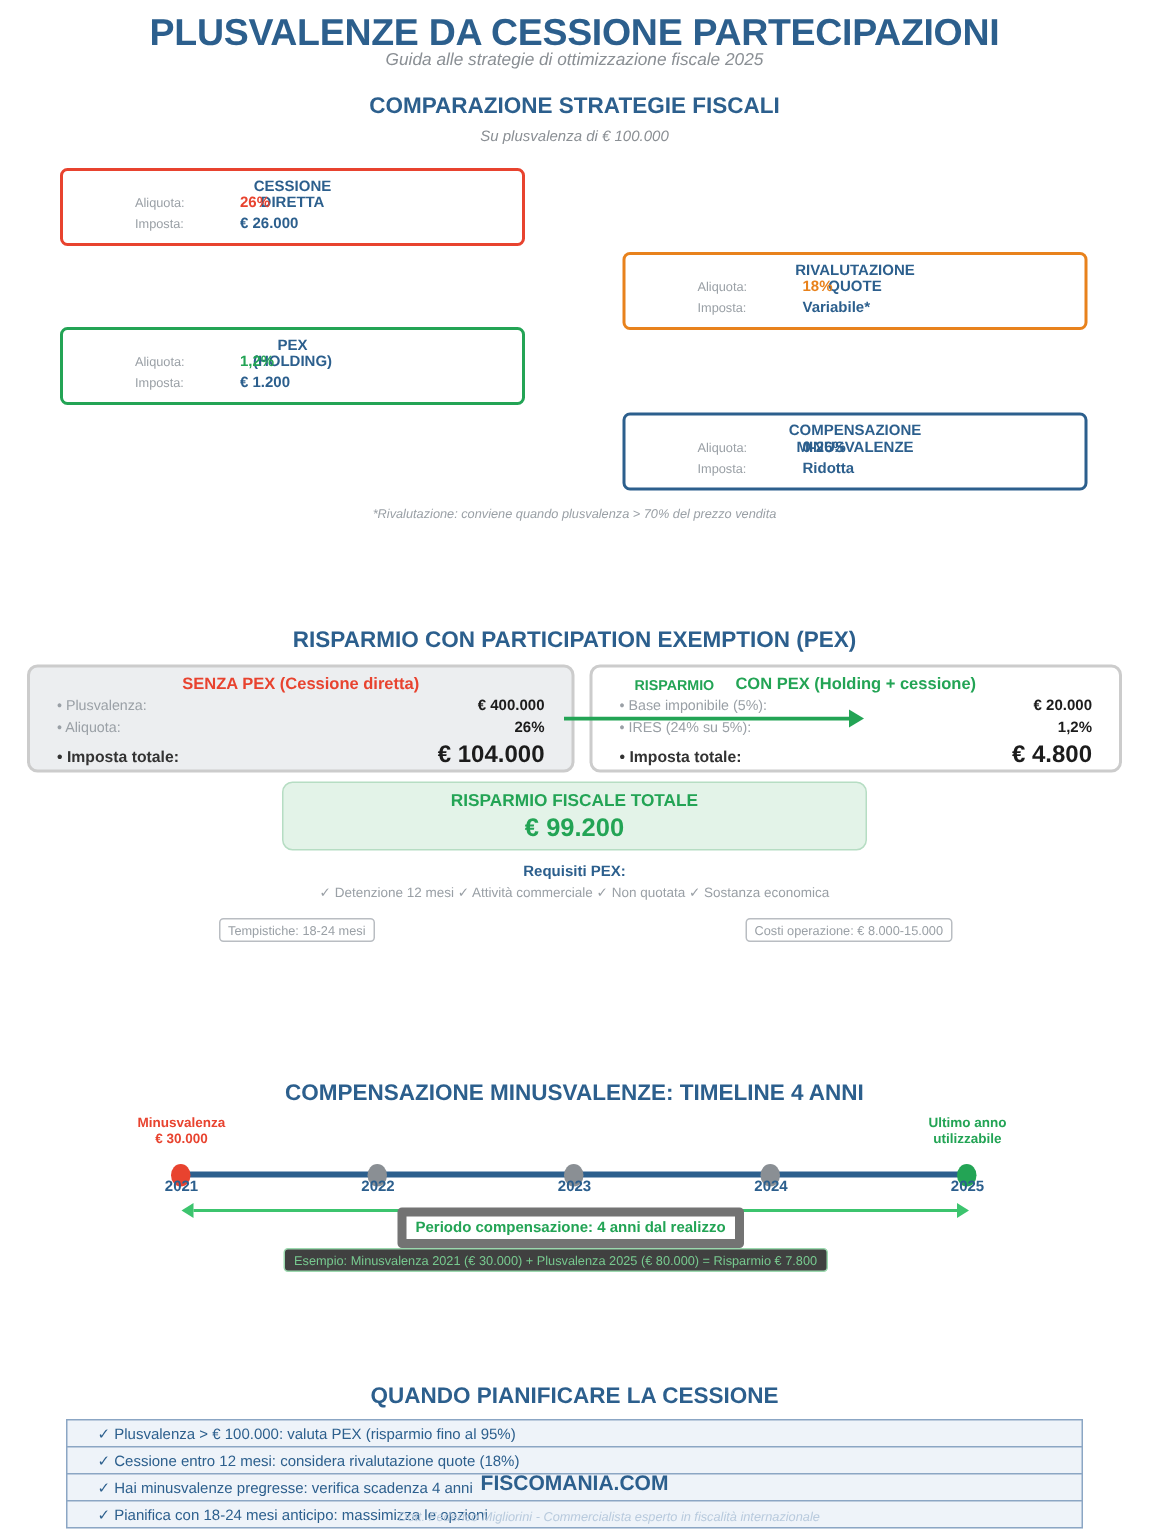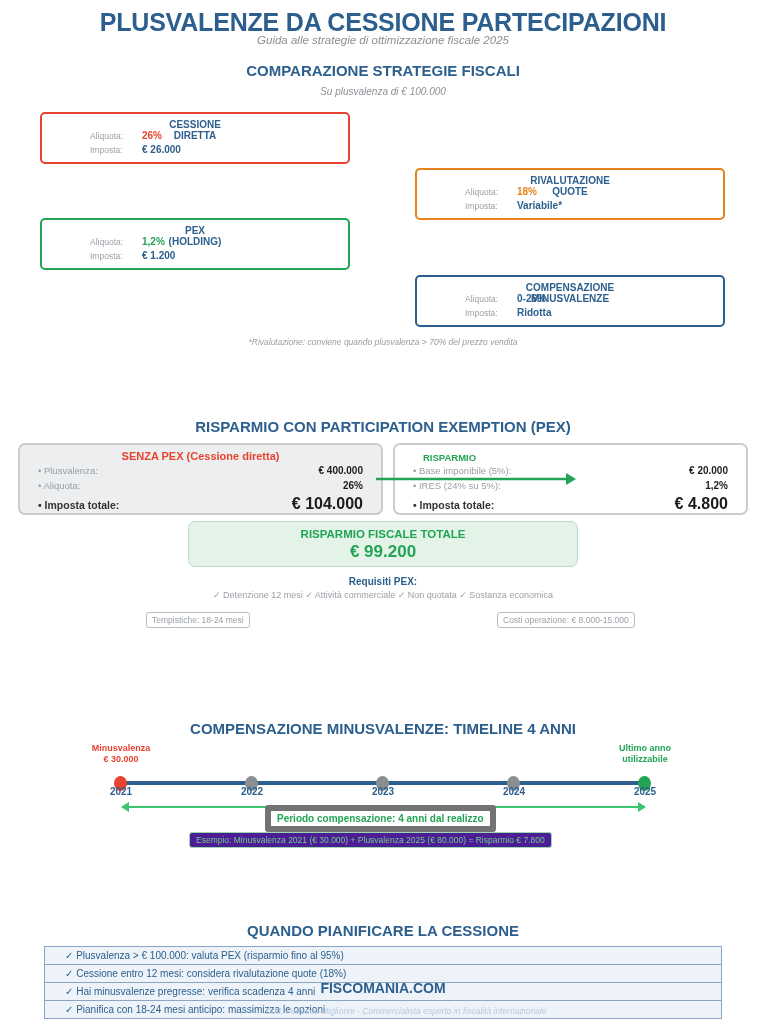--- a/index.html
+++ b/index.html
@@ -52,21 +52,21 @@
     font-size: 10px; font-weight: bold;
     color: #2c5f8d;
     line-height: 11px;
     pointer-events: none;
   }
   .card-rows {
     position: absolute;
     top: 16px; left: 48px;
     font-size: 9px;
   }
-  .card-row { display: flex; align-items: baseline; height: 14px; }
+  .card-row { display: flex; align-items: baseline; height: 14px; gap: 18px; }
   .card-row .lbl {
     width: 52px; color: #9aa0a6; font-size: 8.5px;
   }
   .card-row .val { font-weight: bold; font-size: 10px; }
 
   .c-red    { border-color: #e8432f; }
   .c-green  { border-color: #23a455; }
   .c-orange { border-color: #e8821c; }
   .c-blue   { border-color: #2c5f8d; }
   .t-red    { color: #e8432f; }
@@ -157,21 +157,21 @@
     font-size: 9px; font-weight: bold; text-align: center;
     width: 120px; line-height: 11px;
   }
   #periodo-box {
     border: 6px solid #737373; border-radius: 3px;
     background: #ffffff; font-size: 10px; font-weight: bold;
     color: #23a455; padding: 2px 6px; white-space: nowrap;
   }
   #esempio-box {
     border: 1px solid #9bd8ae; border-radius: 3px;
-    background: #4c1d95; font-size: 8.5px;
+    background: #404040; font-size: 8.5px;
     color: #77c98f; padding: 2px 6px; white-space: nowrap;
   }
 
   
   .check-bar {
     left: 44px; width: 678px; height: 19px;
     border: 1px solid #8ba6c4;
     background: #eef3f9;
     font-size: 10px;
     color: #2c5f8d;
@@ -282,20 +282,21 @@
       <span class="v">26%</span>
     </div>
     <div class="pex-row total">
       <span class="k">• Imposta totale:</span>
       <span class="v t-red">€ 104.000</span>
     </div>
   </div>
 </div>
 
 <div class="abs pex-panel c-green green-panel" style="top:443px; left:393px; width:355px;">
+  <div class="pex-title t-green">CON PEX (Holding + cessione)</div>
   <div class="pex-rows">
     <div class="pex-row">
       <span class="k">• Base imponibile (5%):</span>
       <span class="v">€ 20.000</span>
     </div>
     <div class="pex-row">
       <span class="k">• IRES (24% su 5%):</span>
       <span class="v">1,2%</span>
     </div>
     <div class="pex-row total">

